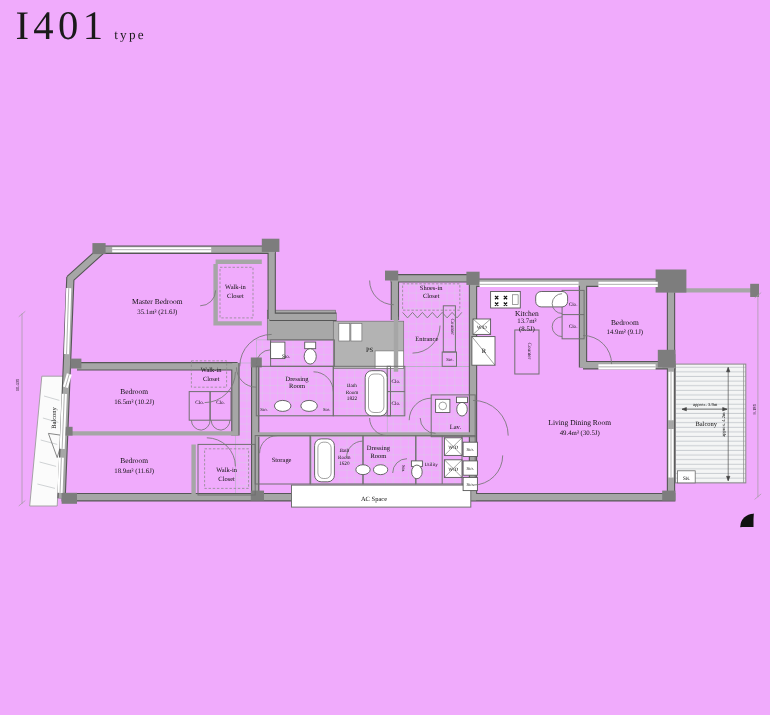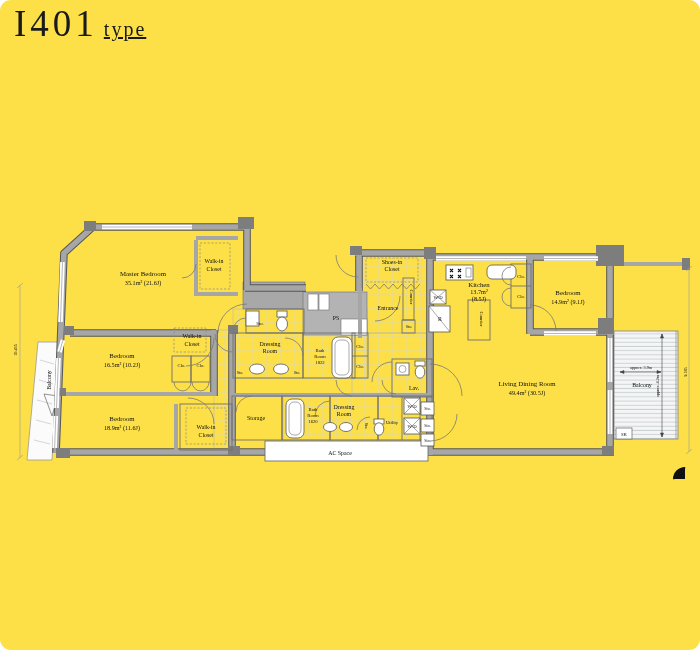--- a/index.html
+++ b/index.html
@@ -1,21 +1,21 @@
 <!DOCTYPE html>
 <html><head>
 <meta charset="utf-8">
 <style>
   html,body{margin:0;padding:0;background:#ffffff;}
-  #stage{position:relative;width:700px;height:650px;background:#fde047;overflow:hidden;
-         font-family:"Liberation Serif", serif;color:#1a1a1a;border-radius:11px;}
+  #stage{position:relative;width:700px;height:650px;background:#f0abfc;overflow:hidden;
+         font-family:"Liberation Serif", serif;color:#1a1a1a;}
   #titleblock{position:absolute;left:14px;top:4px;line-height:1.1;}
   #titleline1{display:flex;align-items:baseline;}
   .unit-name{font-size:37px;letter-spacing:4px;font-weight:400;}
-  .unit-suffix{font-size:20px;letter-spacing:2px;margin-left:6px;text-decoration:underline;}
+  .unit-suffix{font-size:12px;letter-spacing:2px;margin-left:6px;}
   .unit-spec{font-size:17px;letter-spacing:0.5px;margin-top:1px;}
   svg{position:absolute;left:0;top:0;}
   text{font-family:"Liberation Serif", serif;fill:#111;}
   .rn{font-size:6.8px;text-anchor:middle;}
   .ra{font-size:6.2px;text-anchor:middle;}
   .sm{font-size:5.9px;text-anchor:middle;}
   .xs{font-size:4.7px;text-anchor:middle;}
   .xxs{font-size:4.2px;text-anchor:middle;}
 </style>
 </head>

